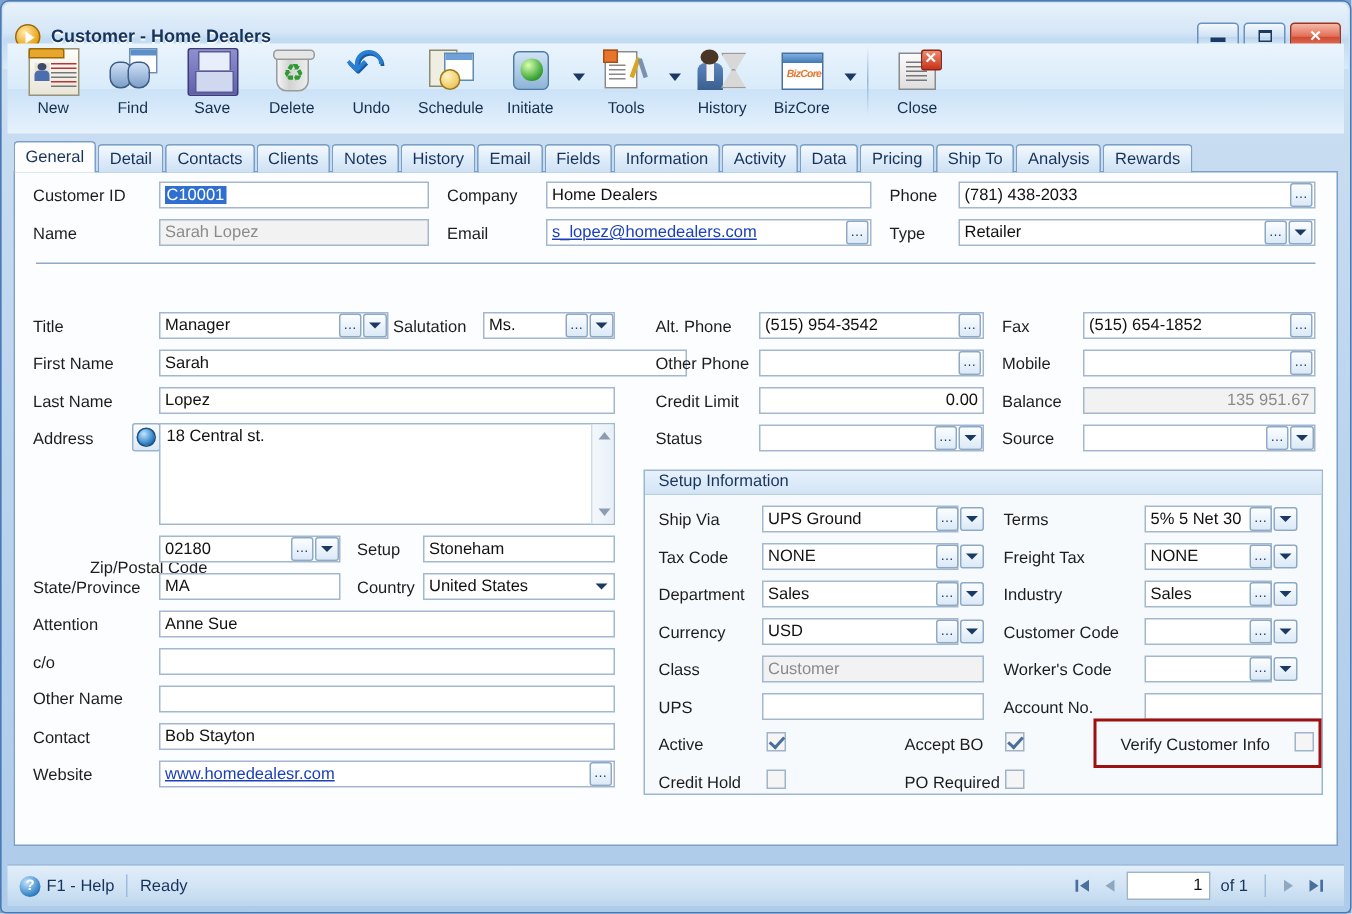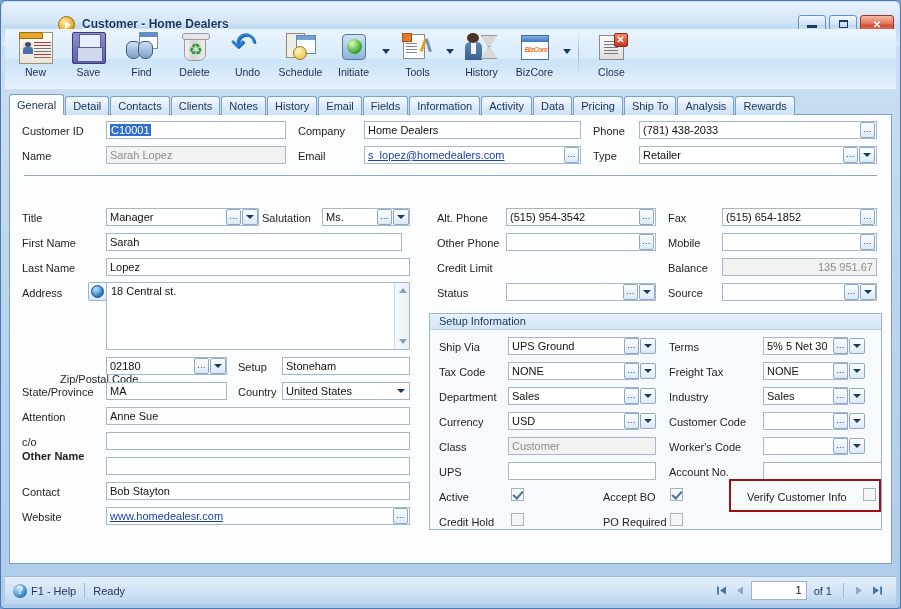--- a/index.html
+++ b/index.html
@@ -19,21 +19,21 @@
     border: 1px solid #4a7ab5;
     border-radius: 6px 6px 4px 4px;
     padding: 0;
   }
 
   
   #titlebar {
     position:absolute; left:1px; top:1px; right:1px; height:44px;
     background: linear-gradient(180deg,#e8f2fb 0%,#d4e6f7 45%,#c2dbf2 55%,#d8eafa 100%);
     border-radius:5px 5px 0 0;
-    display:flex; align-items:center;padding-left:48px;
+    display:flex; align-items:center;
   }
   #app-icon {
     width:17px; height:17px; margin-left:8px; border-radius:50%;
     background: radial-gradient(circle at 35% 30%, #ffe9a8, #e8a317 70%, #b5740a);
     border:1px solid #9a6a08; position:relative; flex:none;
   }
   #app-icon:after {
     content:""; position:absolute; left:6px; top:4px;
     border-left:6px solid #fff; border-top:4px solid transparent; border-bottom:4px solid transparent;
   }
@@ -309,31 +309,31 @@
   <div id="toolbar">
 
     <div class="tb-item">
       <div class="tb-icon ic-new">
           <div class="ic-new-person"></div>
         </div>
       <div class="tb-label">New</div>
     </div>
 
     <div class="tb-item">
-      <div class="tb-icon ic-save"></div>
-      <div class="tb-label">Save</div>
-    </div>
-
-    <div class="tb-item">
       <div class="tb-icon">
         <div class="ic-find-doc"></div>
           <div class="ic-find-b1"></div>
           <div class="ic-find-b2"></div>
       </div>
       <div class="tb-label">Find</div>
+    </div>
+
+    <div class="tb-item">
+      <div class="tb-icon ic-save"></div>
+      <div class="tb-label">Save</div>
     </div>
 
     <div class="tb-item">
       <div class="tb-icon">
           <div class="ic-del"></div>
         </div>
       <div class="tb-label">Delete</div>
     </div>
 
     <div class="tb-item">
@@ -460,21 +460,21 @@
         </div>
 
     <div class="lbl" style="left:252px; top:96px;">Salutation</div>
     <div class="fld" style="left:312px; top:93px; width:88px;">Ms.</div>
     <div class="ellbtn" style="left:367px; top:94px;">…</div>
     <div class="dropbtn" style="left:383px; top:94px;">
           <i></i>
         </div>
 
     <div class="lbl" style="left:12px; top:121px;">First Name</div>
-    <div class="fld" style="left:96px; top:118px; width:296px;">Sarah</div>
+    <div class="fld" style="left:96px; top:118px; width:352px;">Sarah</div>
 
     <div class="lbl" style="left:12px; top:146px;">Last Name</div>
     <div class="fld" style="left:96px; top:143px; width:304px;">Lopez</div>
 
     <div class="lbl" style="left:12px; top:171px;">Address</div>
     <div id="globe-btn" style="left:78px; top:167px;">
           <div id="globe-ic"></div>
         </div>
     <div id="address-box" style="left:96px; top:167px; width:304px; height:68px;">
       <div id="address-text">18 Central st.</div>
@@ -506,21 +506,21 @@
     <div class="dropbtn plain" style="left:383px; top:268px;">
           <i></i>
         </div>
 
     <div class="lbl" style="left:12px; top:295px;">Attention</div>
     <div class="fld" style="left:96px; top:292px; width:304px;">Anne Sue</div>
 
     <div class="lbl" style="left:12px; top:320px;">c/o</div>
     <div class="fld" style="left:96px; top:317px; width:304px;"></div>
 
-    <div class="lbl" style="left:12px; top:334px;font-weight:bold;">Other Name</div>
+    <div class="lbl" style="left:12px; top:344px;">Other Name</div>
     <div class="fld" style="left:96px; top:342px; width:304px;"></div>
 
     <div class="lbl" style="left:12px; top:370px;">Contact</div>
     <div class="fld" style="left:96px; top:367px; width:304px;">Bob Stayton</div>
 
     <div class="lbl" style="left:12px; top:395px;">Website</div>
     <div class="fld link" style="left:96px; top:392px; width:304px;">www.homedealesr.com</div>
     <div class="ellbtn" style="left:383px; top:393px;">…</div>
 
     <div class="lbl" style="left:427px; top:96px;">Alt. Phone</div>
@@ -533,20 +533,21 @@
 
     <div class="lbl" style="left:427px; top:121px;">Other Phone</div>
     <div class="fld" style="left:496px; top:118px; width:150px;"></div>
     <div class="ellbtn" style="left:629px; top:119px;">…</div>
 
     <div class="lbl" style="left:658px; top:121px;">Mobile</div>
     <div class="fld" style="left:712px; top:118px; width:155px;"></div>
     <div class="ellbtn" style="left:850px; top:119px;">…</div>
 
     <div class="lbl" style="left:427px; top:146px;">Credit Limit</div>
+    <div class="fld num" style="left:496px; top:143px; width:150px;">0.00</div>
 
     <div class="lbl" style="left:658px; top:146px;">Balance</div>
     <div class="fld ro num" style="left:712px; top:143px; width:155px;">135 951.67</div>
 
     <div class="lbl" style="left:427px; top:171px;">Status</div>
     <div class="fld" style="left:496px; top:168px; width:150px;"></div>
     <div class="ellbtn" style="left:613px; top:169px;">…</div>
     <div class="dropbtn" style="left:629px; top:169px;">
           <i></i>
         </div>

